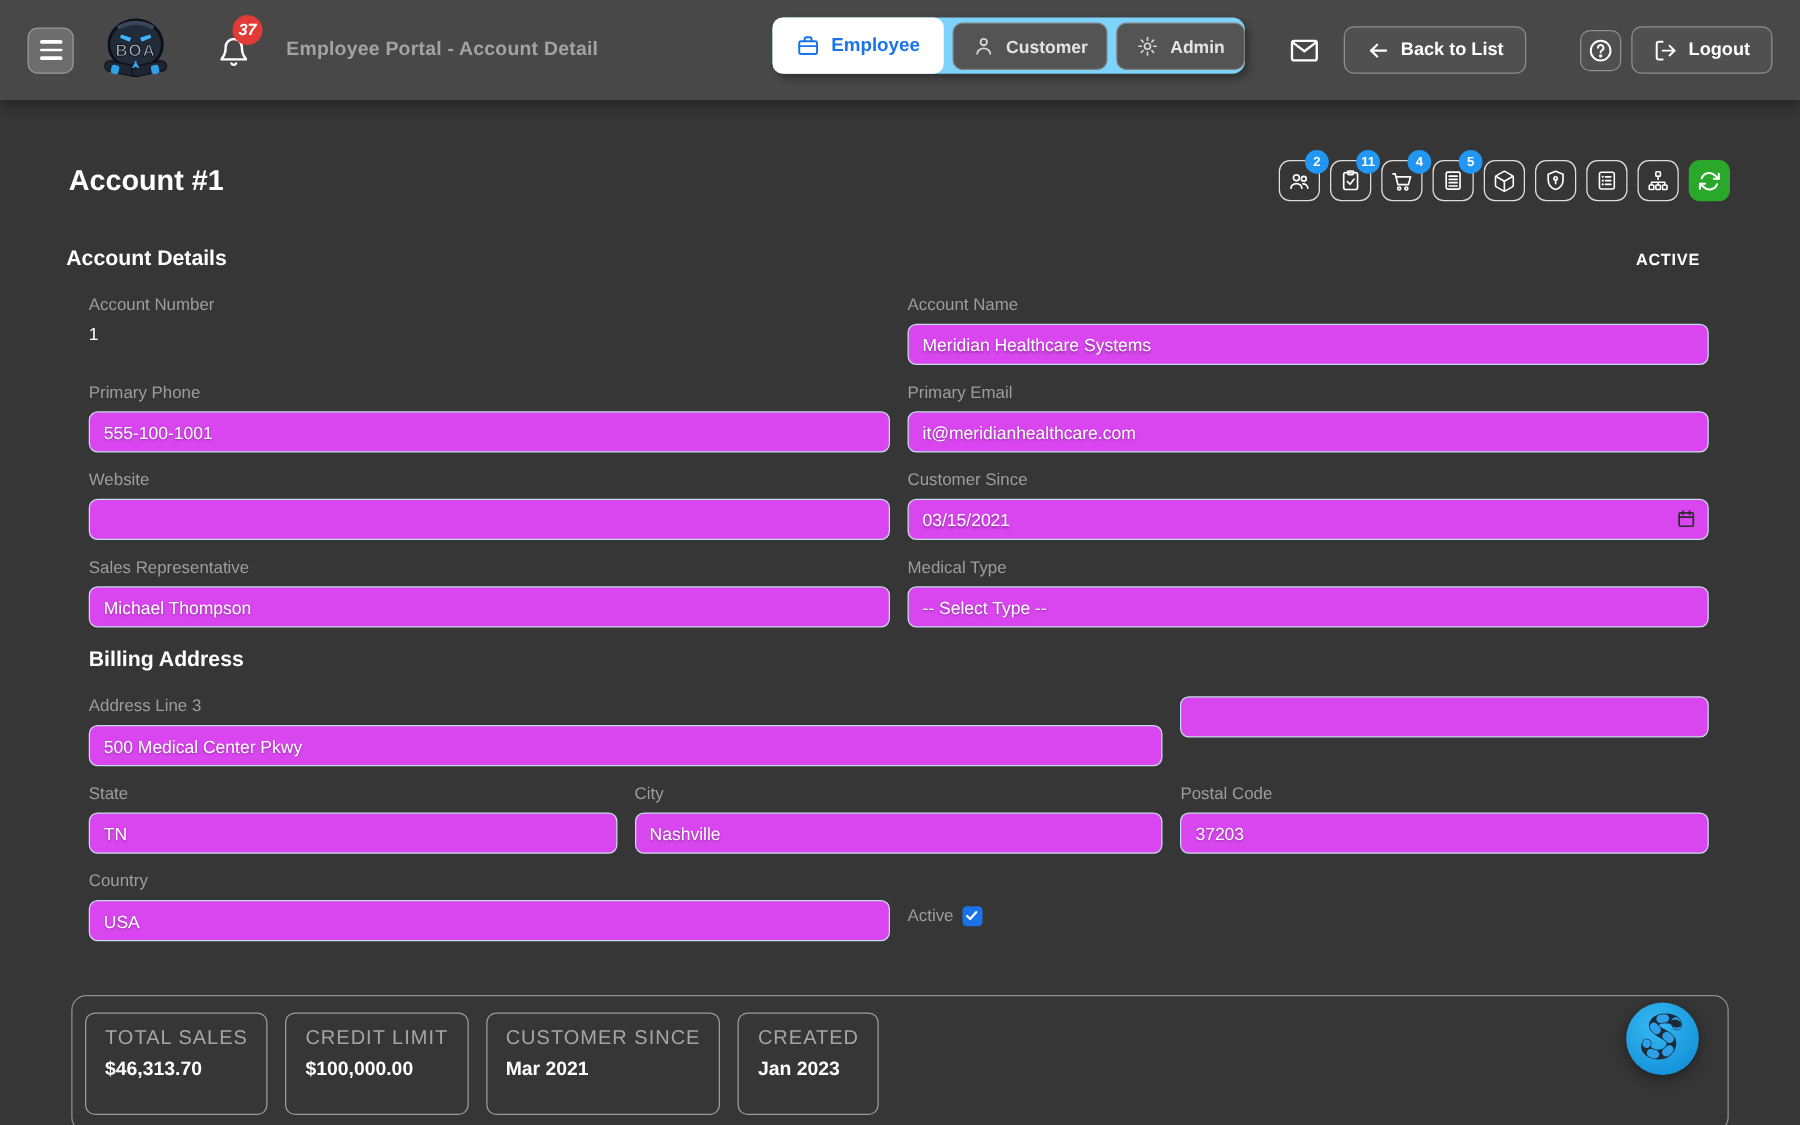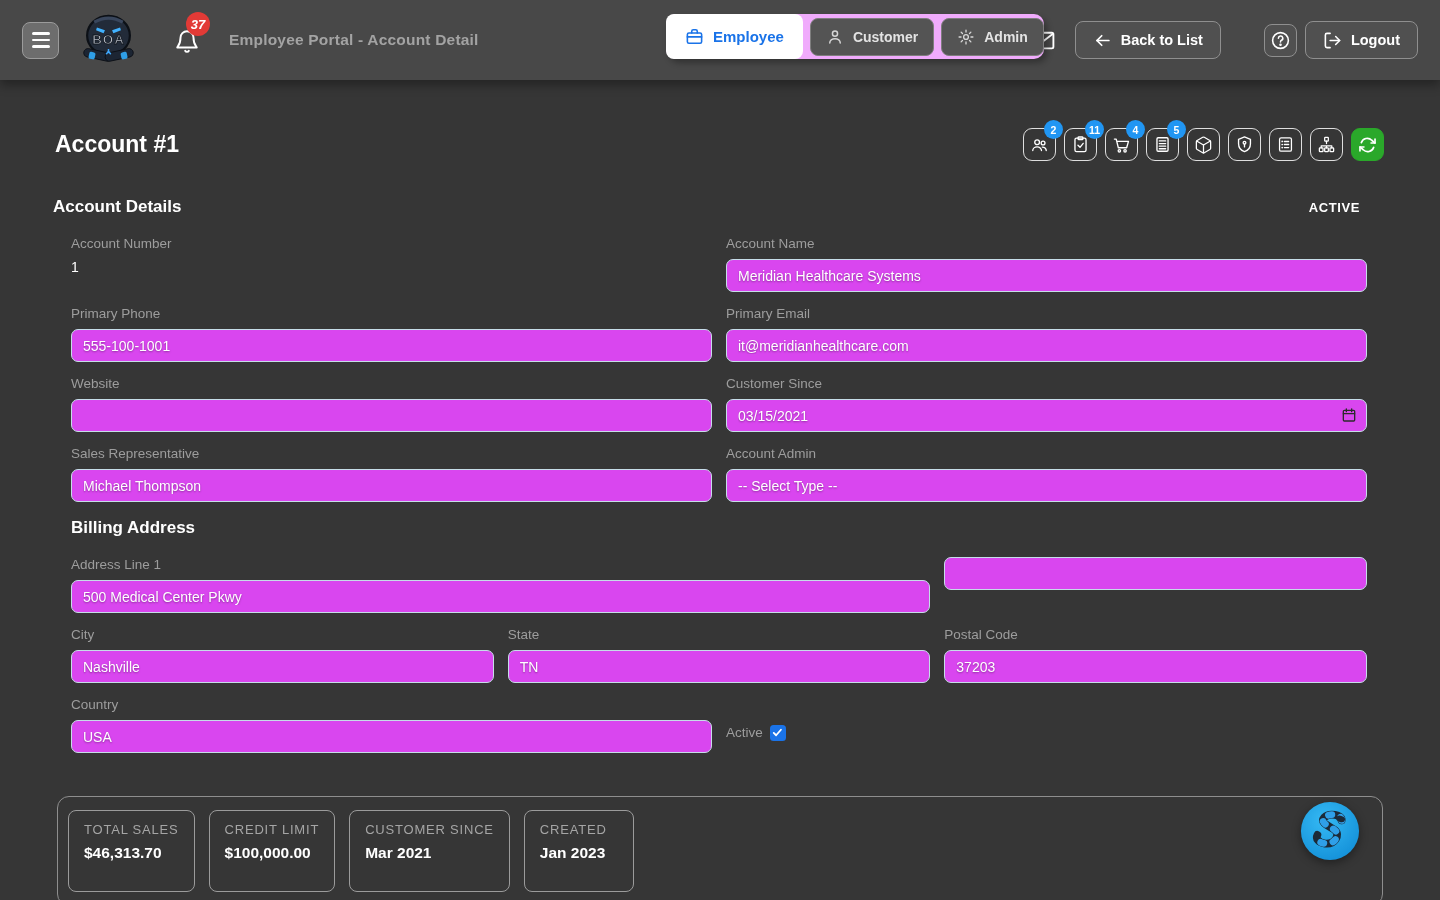--- a/index.html
+++ b/index.html
@@ -14,21 +14,21 @@
     align-items:center; gap:4px; cursor:pointer; flex:0 0 auto; }
   .hamburger span { display:block; width:18px; height:2.4px; background:#fff; border-radius:2px; }
   .brand-logo { width:57px; height:60px; margin-left:21px; flex:0 0 auto; }
   .bell-wrap { position:relative; margin-left:37px; margin-top:6px; cursor:pointer; }
   .badge-red { position:absolute; top:-16px; left:12px; background:#e23a36; color:#ffffff;
     min-width:24px; height:24px; border-radius:50%; font-size:13px; font-weight:bold;
     display:flex; align-items:center; justify-content:center; padding:0 3px;font-style:italic; }
   .nav-title { margin-left:29px; color:#a3a3a3; font-size:15.5px; font-weight:bold; letter-spacing:.2px; }
 
   .tab-group { position:absolute; left:618px; top:14px; display:flex; align-items:center;
-    gap:7px; background:#f0abfc; border-radius:10px; box-shadow:3px 4px 6px rgba(0,0,0,.3);margin-left:48px; }
+    gap:7px; background:#7dd3fc; border-radius:10px; box-shadow:3px 4px 6px rgba(0,0,0,.3); }
   .tab { height:38px; padding:0 15px; border-radius:8px; background:#545454;
     border:1px solid #7e7e7e; color:#e3e3e3; font-size:14px; font-weight:bold;
     display:flex; align-items:center; gap:9px; cursor:pointer; }
   .tab.active { height:45px; padding:0 19px; background:#fff; color:#1a73e8; border:none; font-size:15px; }
 
   .nav-right { margin-left:auto; display:flex; align-items:center; }
   .mail-btn { background:none; border:none; padding:0; cursor:pointer; display:flex; }
   .nav-btn { height:38px; padding:16px 17px; background:#505050; border:1px solid #8f8f8f;
     border-radius:8px; color:#fff; font-size:14.5px; font-weight:bold; display:flex;
     align-items:center; gap:9px; cursor:pointer; font-family:inherit; }
@@ -74,21 +74,21 @@
   .active-field { display:flex; align-items:center; gap:7px; margin-top:1px; }
   .active-field .field-label { margin:0; }
   .checkbox { width:16px; height:16px; background:#1a73e8; border-radius:3.5px;
     display:flex; align-items:center; justify-content:center; cursor:pointer; }
 
   
   .stats-bar { position:relative; margin:29px 57px 0 57px; height:110px;
     border:1px solid #8e8e8e; border-radius:12px; padding:13px 10px; display:flex; gap:14px; }
   .stat-card { border:1px solid #9b9b9b; border-radius:8px; padding:11px 15px 10px 15px;
     display:flex; flex-direction:column; gap:7px; min-width:110px; }
-  .stat-label { color:#a5a5a5; font-size:13px; letter-spacing:.8px; white-space:nowrap; }
+  .stat-label { color:#a5a5a5; font-size:16px; letter-spacing:.8px; white-space:nowrap; }
   .stat-value { color:#fff; font-size:15.5px; font-weight:bold; white-space:nowrap; }
   .fab { position:absolute; top:3px; right:21px; width:62px; height:62px; border-radius:50%;
     border:none; padding:0; background:transparent; cursor:pointer;
     filter:drop-shadow(0 3px 5px rgba(0,0,0,.4)); }
 </style>
 </head>
 <body>
 
 <header class="navbar">
   <div class="hamburger">
@@ -290,45 +290,45 @@
         <path d="M8 2.8V7M16 2.8V7M3.5 10h17"></path>
       </svg>
     </div>
   </div>
 
   <div class="field">
     <div class="field-label">Sales Representative</div>
     <input class="input" type="text" value="Michael Thompson" style="">
   </div>
   <div class="field">
-    <div class="field-label">Account Admin</div>
+    <div class="field-label">Medical Type</div>
     <select class="input">
       <option>-- Select Type --</option>
     </select>
   </div>
 </div>
 
 <h2 class="billing-heading">Billing Address</h2>
 
 <div class="grid3">
   <div class="field span2">
-    <div class="field-label">Address Line 1</div>
+    <div class="field-label">Address Line 3</div>
     <input class="input" type="text" value="500 Medical Center Pkwy" style="">
   </div>
   <div class="field">
     <input class="input" type="text" value="" style="">
   </div>
 
+  <div class="field">
+    <div class="field-label">State</div>
+    <input class="input" type="text" value="TN" style="">
+  </div>
   <div class="field">
     <div class="field-label">City</div>
     <input class="input" type="text" value="Nashville" style="">
-  </div>
-  <div class="field">
-    <div class="field-label">State</div>
-    <input class="input" type="text" value="TN" style="">
   </div>
   <div class="field">
     <div class="field-label">Postal Code</div>
     <input class="input" type="text" value="37203" style="">
   </div>
 </div>
 
 <div class="grid2">
   <div class="field">
     <div class="field-label">Country</div>

